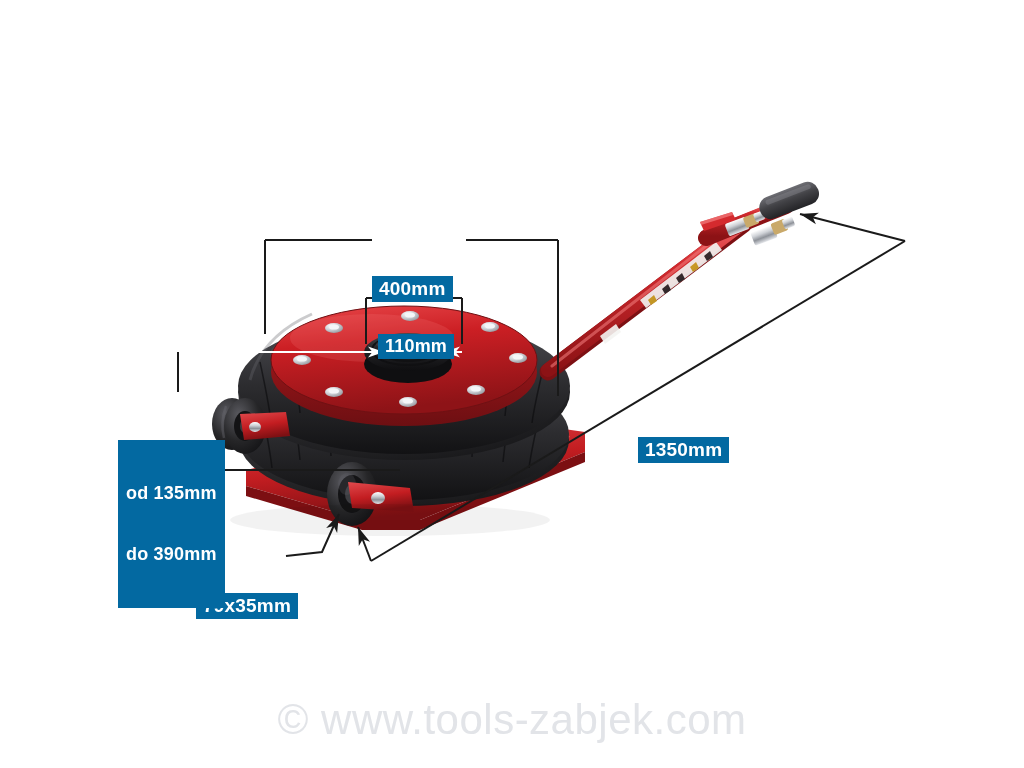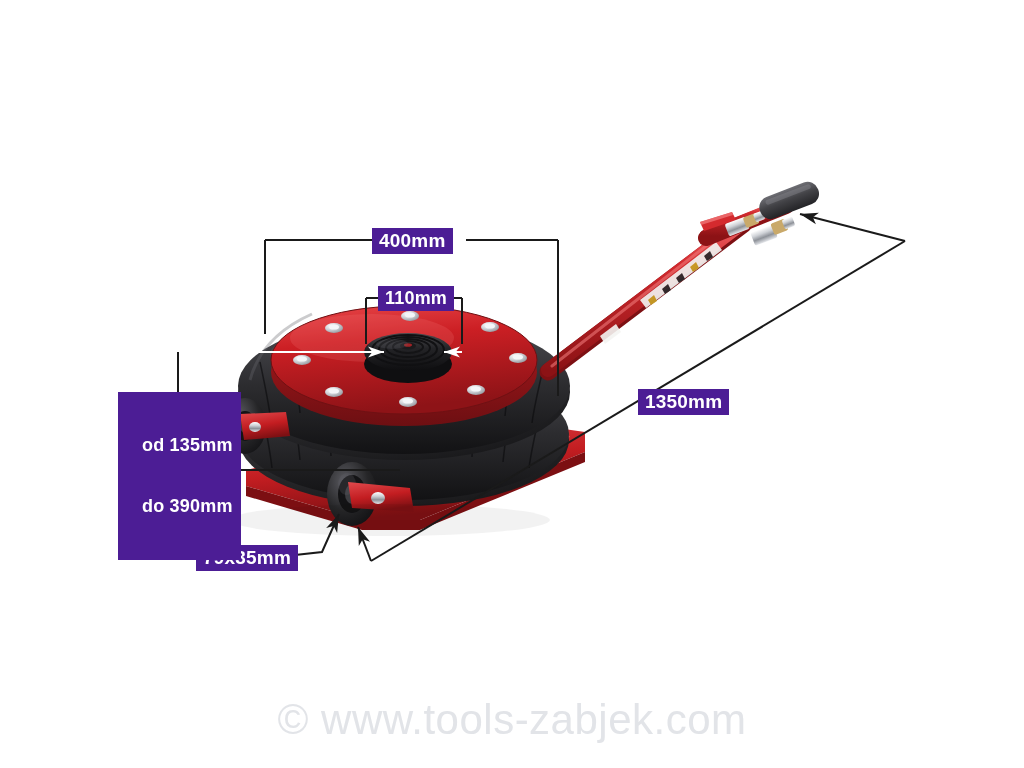--- a/index.html
+++ b/index.html
@@ -8,37 +8,38 @@
     background:#ffffff;
     font-family:"Liberation Sans",sans-serif;
     overflow:hidden;
     position:relative;
   }
   #stage{position:absolute;left:0;top:0;width:1024px;height:768px;}
   #artSvg{position:absolute;left:0;top:0;width:1024px;height:768px;}
 
   .dimlabel{
     position:absolute;
-    background:#4c1d95;
+    background:#0369a1;
     color:#ffffff;
     font-family:"Liberation Sans",sans-serif;
     font-weight:700;
     letter-spacing:.2px;
     line-height:1.12;
     padding:2px 7px 3px 7px;
     white-space:pre;
     box-sizing:border-box;
+    margin-top:48px;
   }
   #lbl-400  {left:372px;top:228px;font-size:19px;}
   #lbl-110  {left:378px;top:286px;font-size:18px;}
   #lbl-1350 {left:638px;top:389px;font-size:19px;}
   #lbl-79   {left:196px;top:545px;font-size:19px;}
   #lbl-height{
     left:118px;top:392px;font-size:18px;
-    padding:3px 8px 4px 24px;
+    padding:3px 8px 4px 8px;
   }
   #lbl-height span{display:block;}
 
   #watermark{
     position:absolute;
     left:0;top:696px;width:1024px;
     text-align:center;
     color:#e2e4e8;
     font-family:"Liberation Sans",sans-serif;
     font-size:42px;

